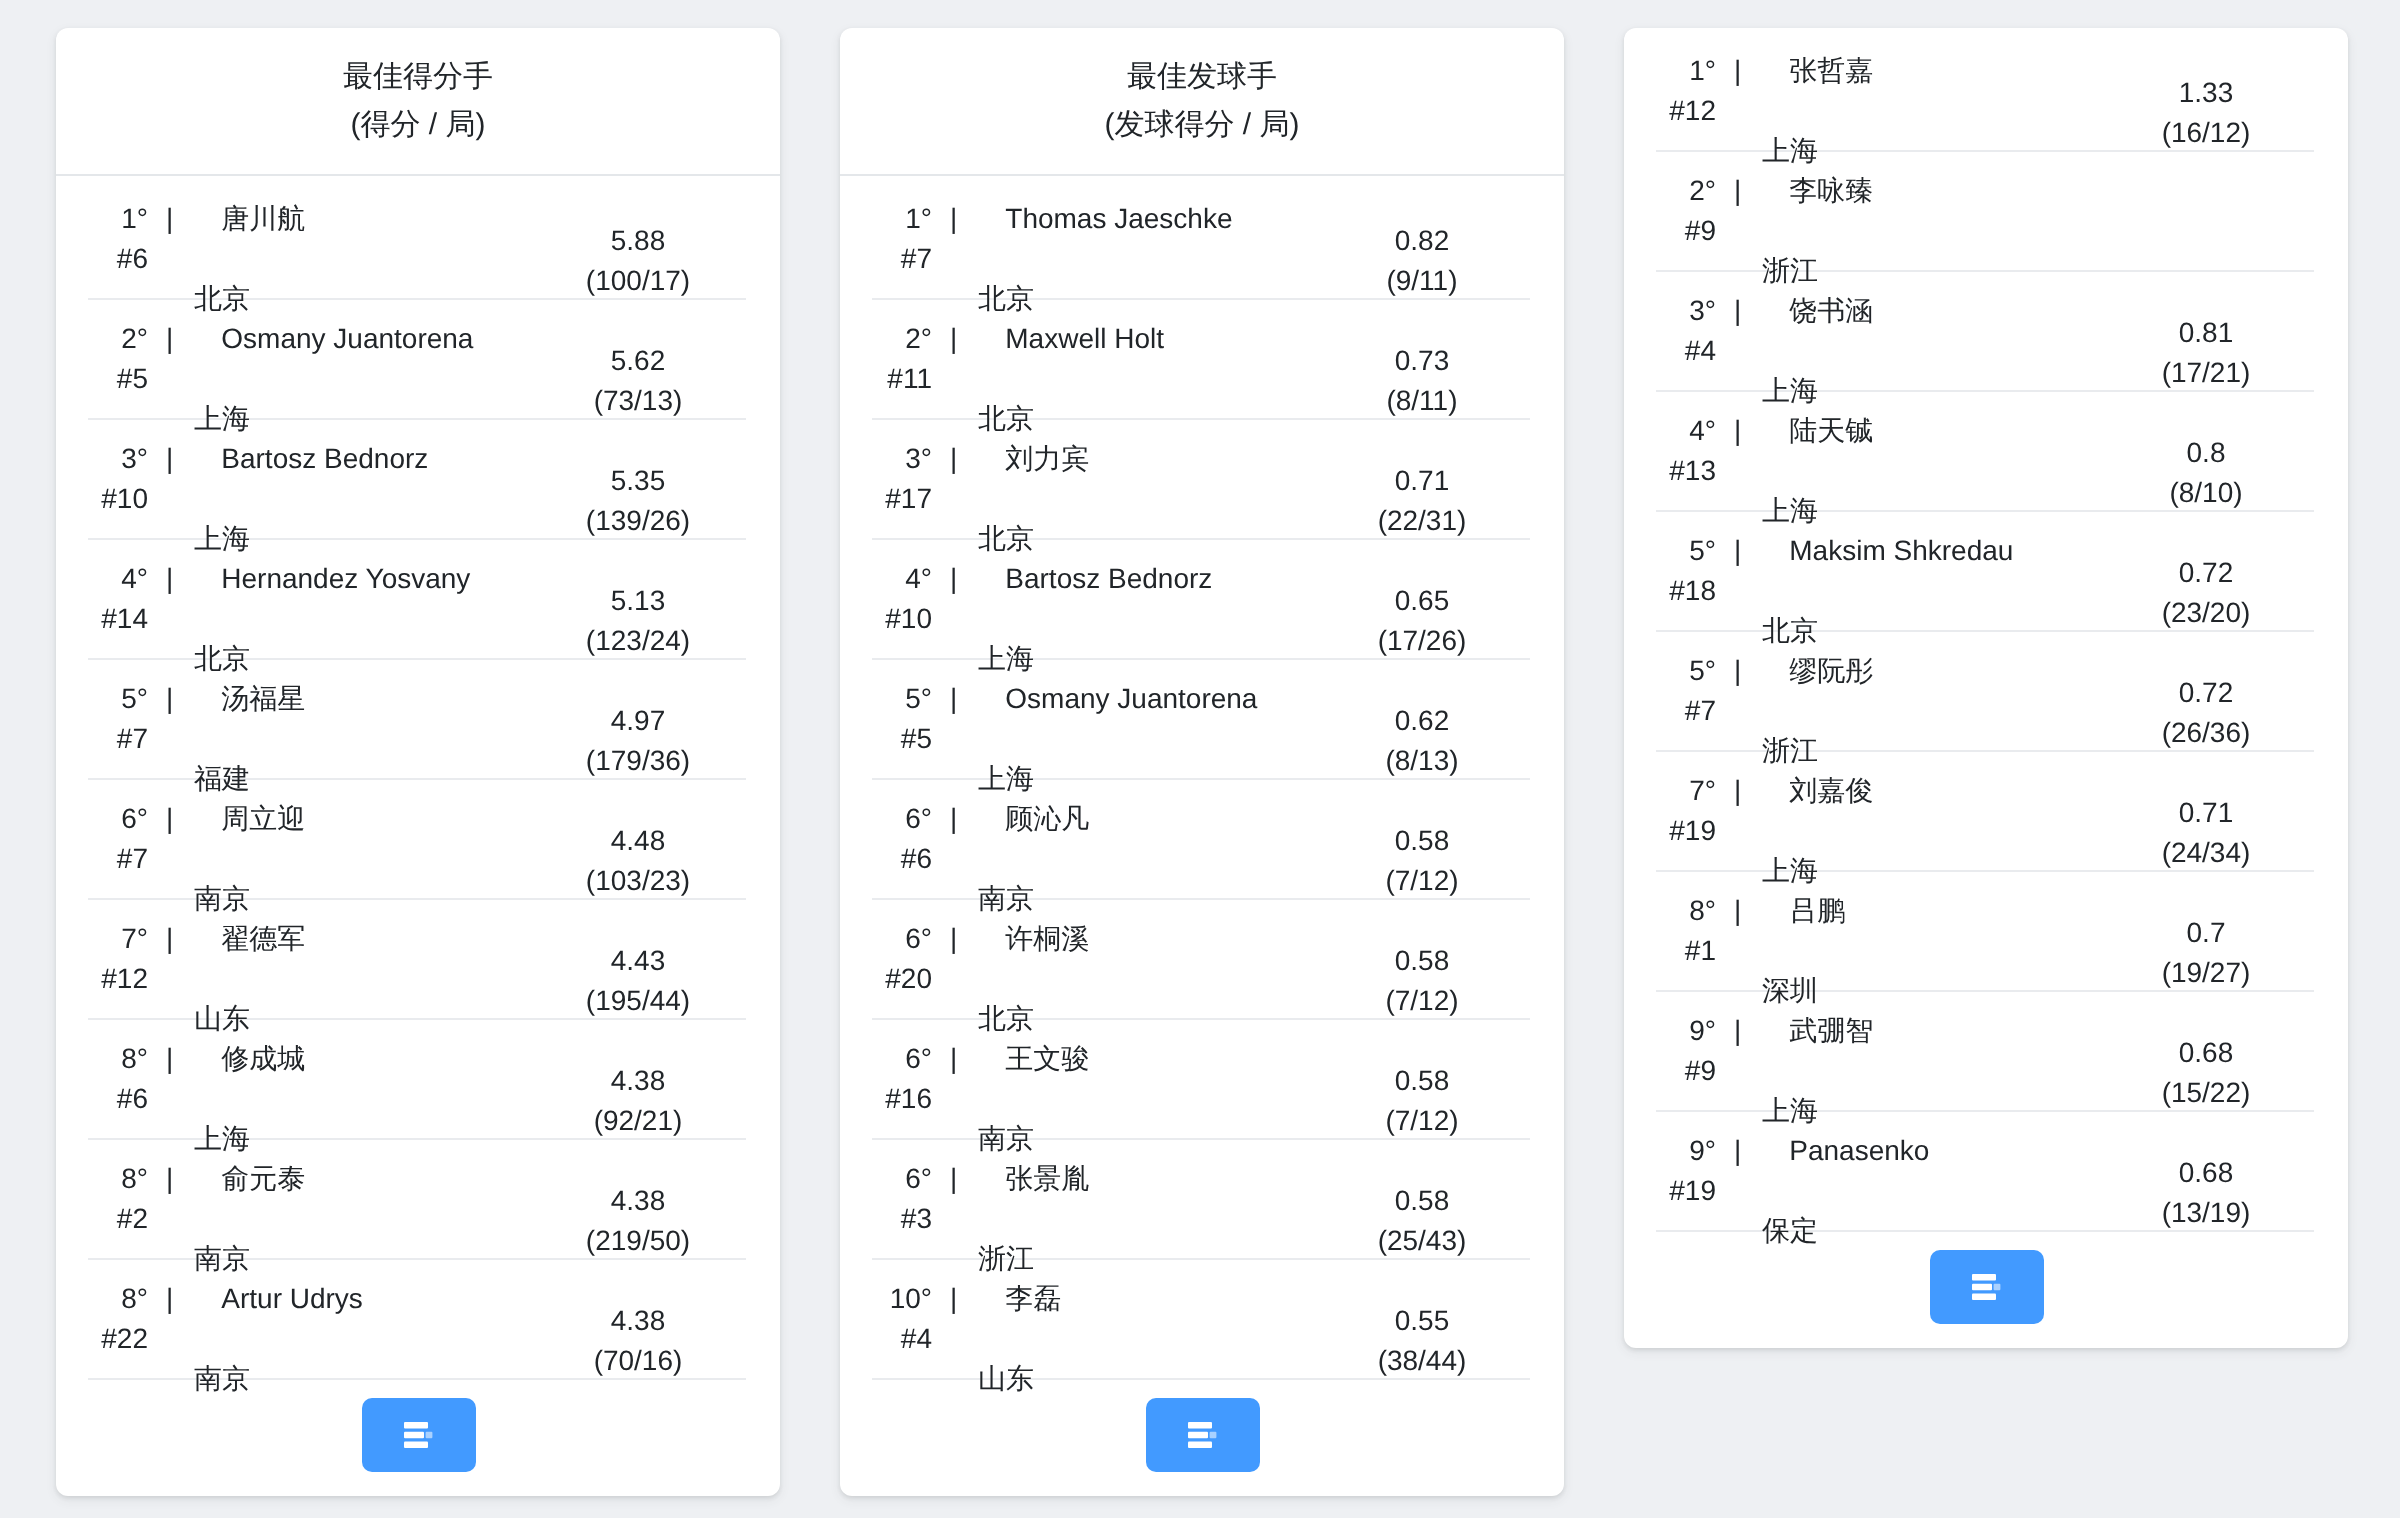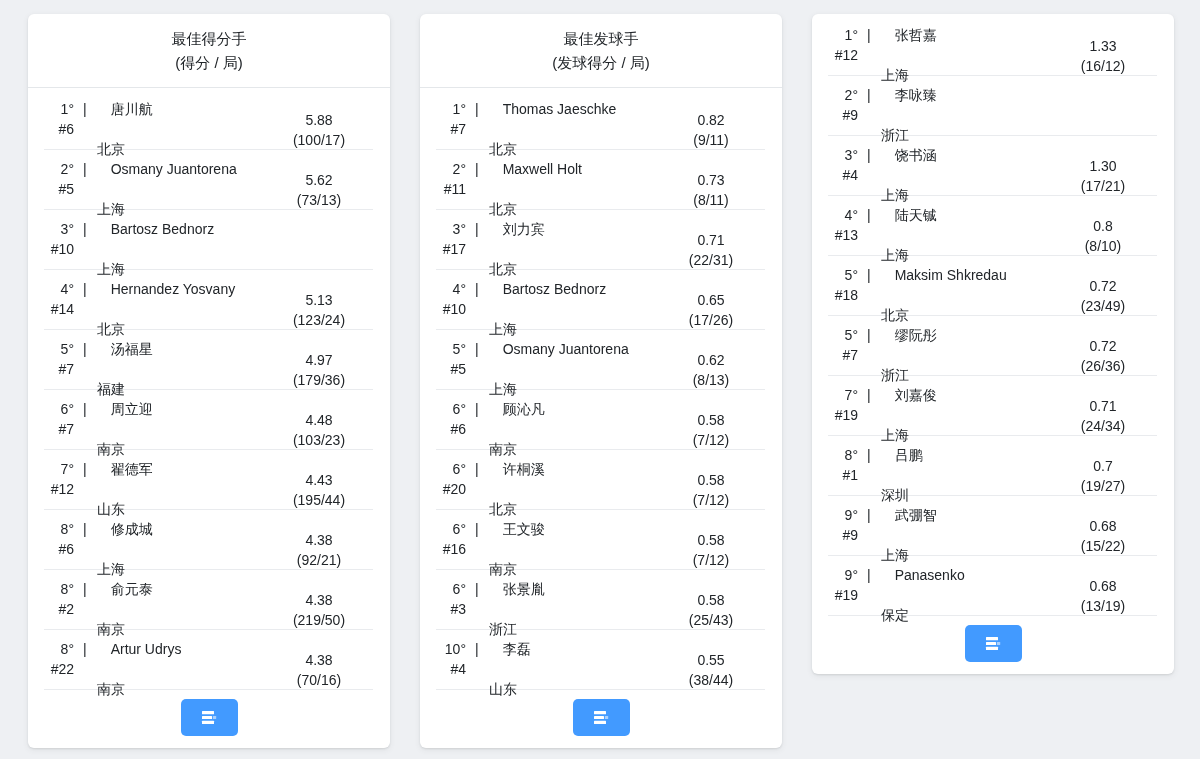--- a/index.html
+++ b/index.html
@@ -144,20 +144,24 @@
         <div>#10</div>
       </div>
       <div class="name-col">
         <div class="name-line">
           <span class="pipe">|</span>
           <span class="pname">Bartosz Bednorz</span>
         </div>
         <div class="team">上海</div>
       </div>
     </div>
+    <div class="value-col">
+      <div>5.35</div>
+      <div>(139/26)</div>
+    </div>
   </div>
 <hr class="row-divider">
   <div class="lb-row">
     <div class="row-left">
       <div class="rank-col">
         <div>4°</div>
         <div>#14</div>
       </div>
       <div class="name-col">
         <div class="name-line">
@@ -575,21 +579,21 @@
       </div>
       <div class="name-col">
         <div class="name-line">
           <span class="pipe">|</span>
           <span class="pname">饶书涵</span>
         </div>
         <div class="team">上海</div>
       </div>
     </div>
     <div class="value-col">
-      <div>1.30</div>
+      <div>0.81</div>
       <div>(17/21)</div>
     </div>
   </div>
 <hr class="row-divider">
   <div class="lb-row">
     <div class="row-left">
       <div class="rank-col">
         <div>4°</div>
         <div>#13</div>
       </div>
@@ -616,21 +620,21 @@
       <div class="name-col">
         <div class="name-line">
           <span class="pipe">|</span>
           <span class="pname">Maksim Shkredau</span>
         </div>
         <div class="team">北京</div>
       </div>
     </div>
     <div class="value-col">
       <div>0.72</div>
-      <div>(23/49)</div>
+      <div>(23/20)</div>
     </div>
   </div>
 <hr class="row-divider">
   <div class="lb-row">
     <div class="row-left">
       <div class="rank-col">
         <div>5°</div>
         <div>#7</div>
       </div>
       <div class="name-col">

